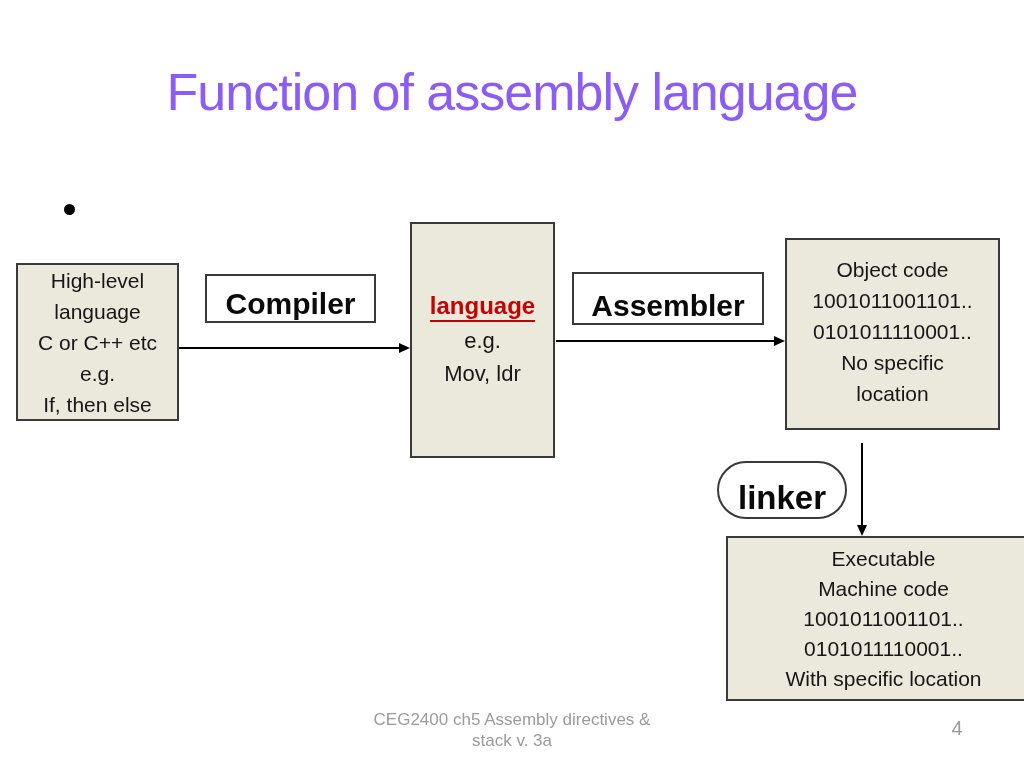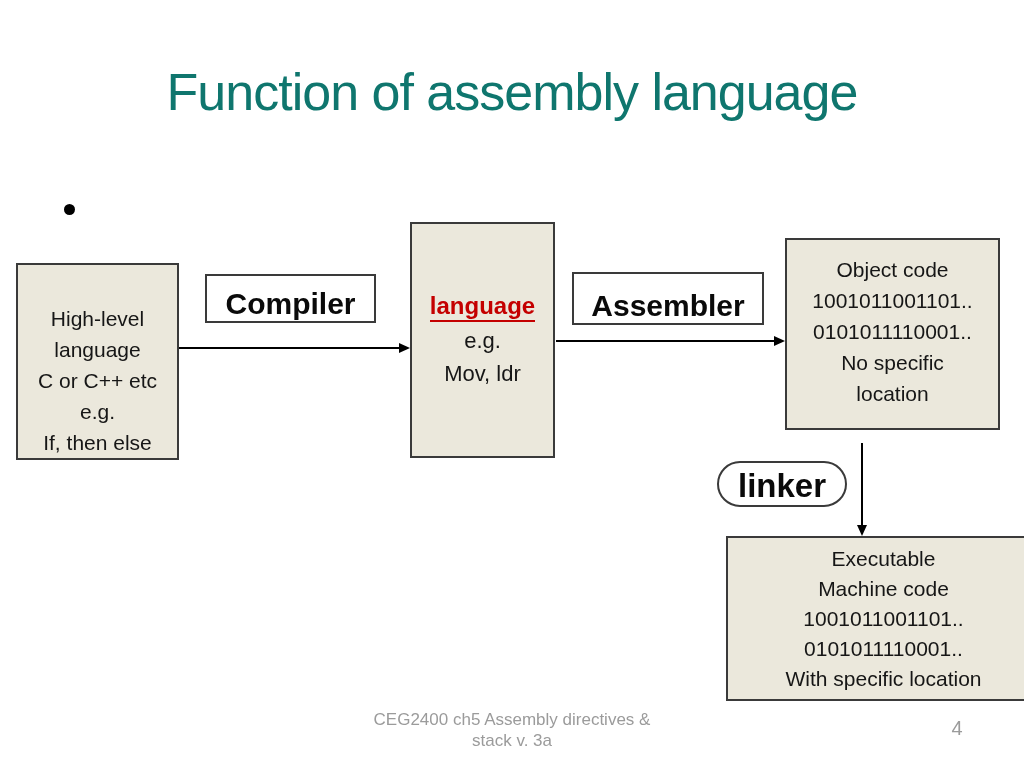--- a/index.html
+++ b/index.html
@@ -11,21 +11,21 @@
     overflow: hidden;
   }
   .slide { position: absolute; inset: 0; }
 
   .slide-title {
     position: absolute;
     left: 0; top: 62px; width: 1024px;
     text-align: center;
     font-size: 52px;
     letter-spacing: -1px;
-    color: #0f766e;
+    color: #8b5cf6;
     font-weight: 400;
   }
 
   .bullet-dot {
     position: absolute;
     left: 64px; top: 204px;
     width: 11px; height: 11px;
     background: #000;
     border-radius: 50%;
   }
@@ -47,26 +47,26 @@
     line-height: 31px;
   }
   .label-box {
     background: #ffffff;
     border: 2px solid #3a3a3a;
     justify-content: flex-end;
     font-weight: 700;
     color: #0a0a0a;
   }
 
-  .box-highlevel   { left: 16px;  top: 263px; width: 163px; height: 197px; justify-content: flex-end; }
+  .box-highlevel   { left: 16px;  top: 263px; width: 163px; height: 158px; }
   .box-compiler    { left: 205px; top: 274px; width: 171px; height: 49px; font-size: 30px; }
   .box-assembly    { left: 410px; top: 222px; width: 145px; height: 236px; line-height: 33px; }
   .box-assembler   { left: 572px; top: 272px; width: 192px; height: 53px; font-size: 30px; }
   .box-objectcode  { left: 785px; top: 238px; width: 215px; height: 192px; justify-content: flex-start; padding-top: 14px; }
-  .box-linker      { left: 717px; top: 461px; width: 130px; height: 46px; font-size: 33px; border-radius: 29px; }
+  .box-linker      { left: 717px; top: 461px; width: 130px; height: 58px; font-size: 33px; border-radius: 29px; }
   .box-executable  { left: 682px; top: 536px; width: 315px; height: 165px; line-height: 30px; margin-left: 44px; }
 
   .red-line {
     color: #C40000;
     font-weight: 700;
     font-size: 24px;
     display: inline-block;
     border-bottom: 2px solid #C40000;
     line-height: 29px;
     margin-bottom: 2px;

